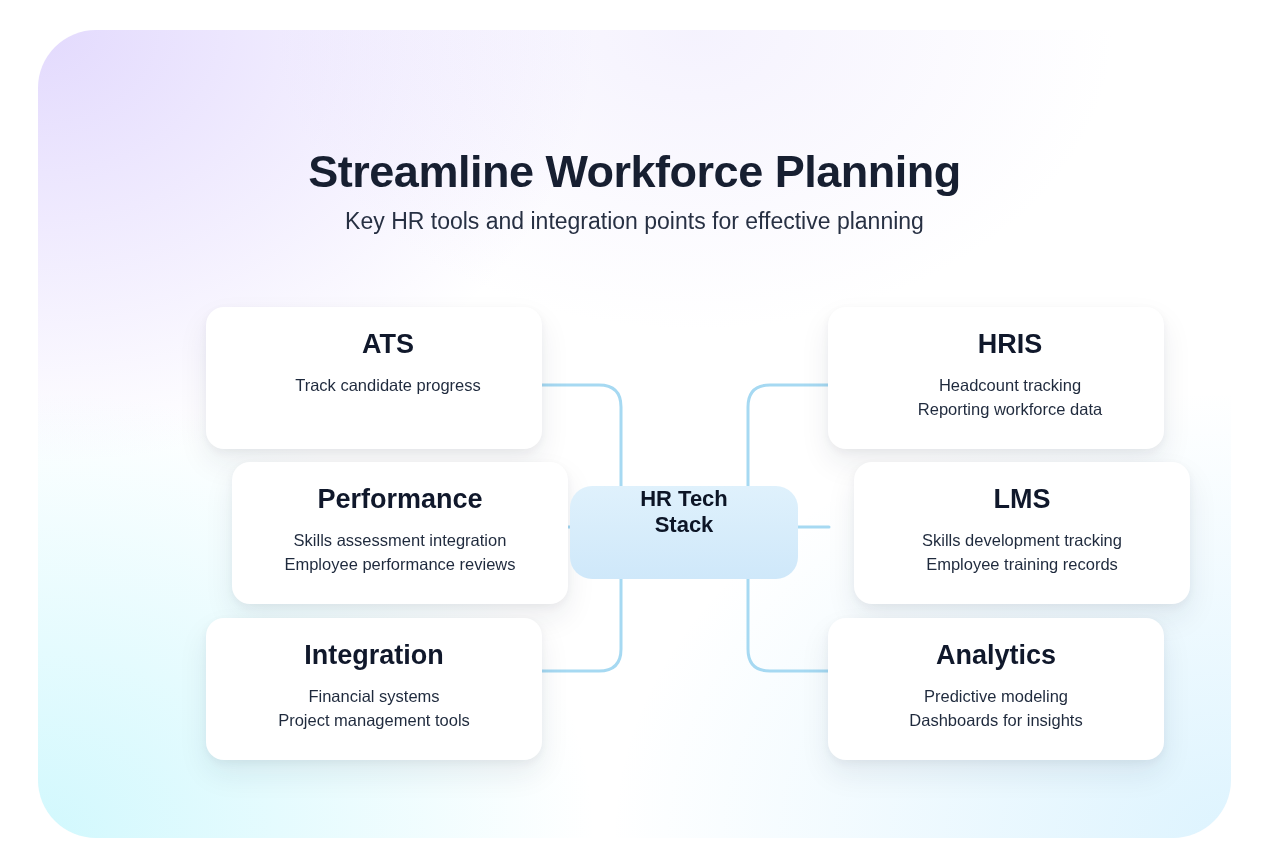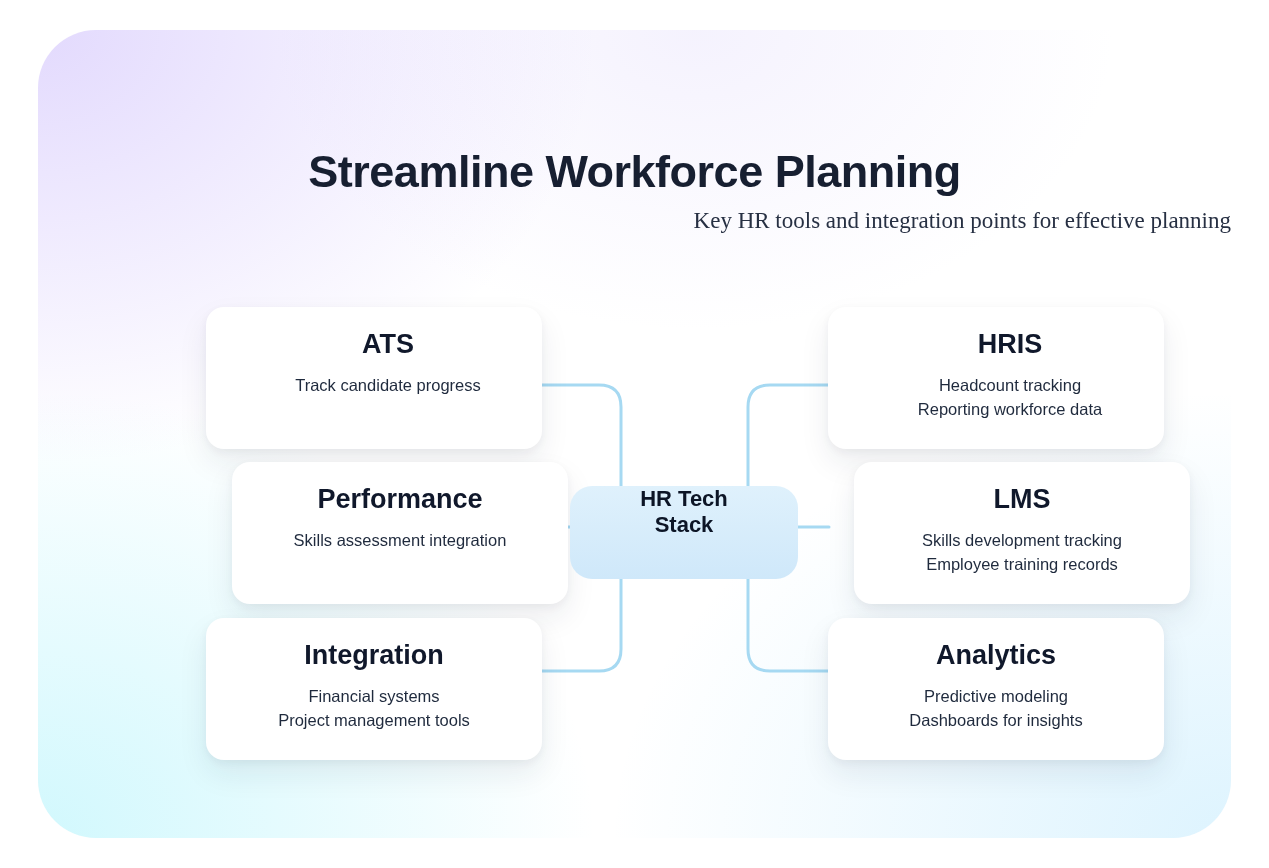--- a/index.html
+++ b/index.html
@@ -38,25 +38,24 @@
     font-size: 45px;
     font-weight: 700;
     letter-spacing: -0.5px;
     color: #171f31;
   }
   .subtitle {
     position: absolute;
     left: 0;
     top: 178px;
     width: 100%;
-    text-align: right;
+    text-align: center;
     font-size: 23px;
     font-weight: 400;
     color: #273043;
-    font-family: Liberation Serif, serif;
   }
   .connectors {
     position: absolute;
     left: 0;
     top: 0;
     width: 1269px;
     height: 868px;
     pointer-events: none;
   }
   .card {
@@ -127,20 +126,21 @@
     </svg>
 
     <div class="card col-left row-0">
       <div class="card-title">ATS</div>
       <div class="card-line">Track candidate progress</div>
     </div>
 
     <div class="card col-left row-1">
       <div class="card-title">Performance</div>
       <div class="card-line">Skills assessment integration</div>
+      <div class="card-line">Employee performance reviews</div>
     </div>
 
     <div class="card col-left row-2">
       <div class="card-title">Integration</div>
       <div class="card-line">Financial systems</div>
       <div class="card-line">Project management tools</div>
     </div>
 
     <div class="card col-right row-0">
       <div class="card-title">HRIS</div>

